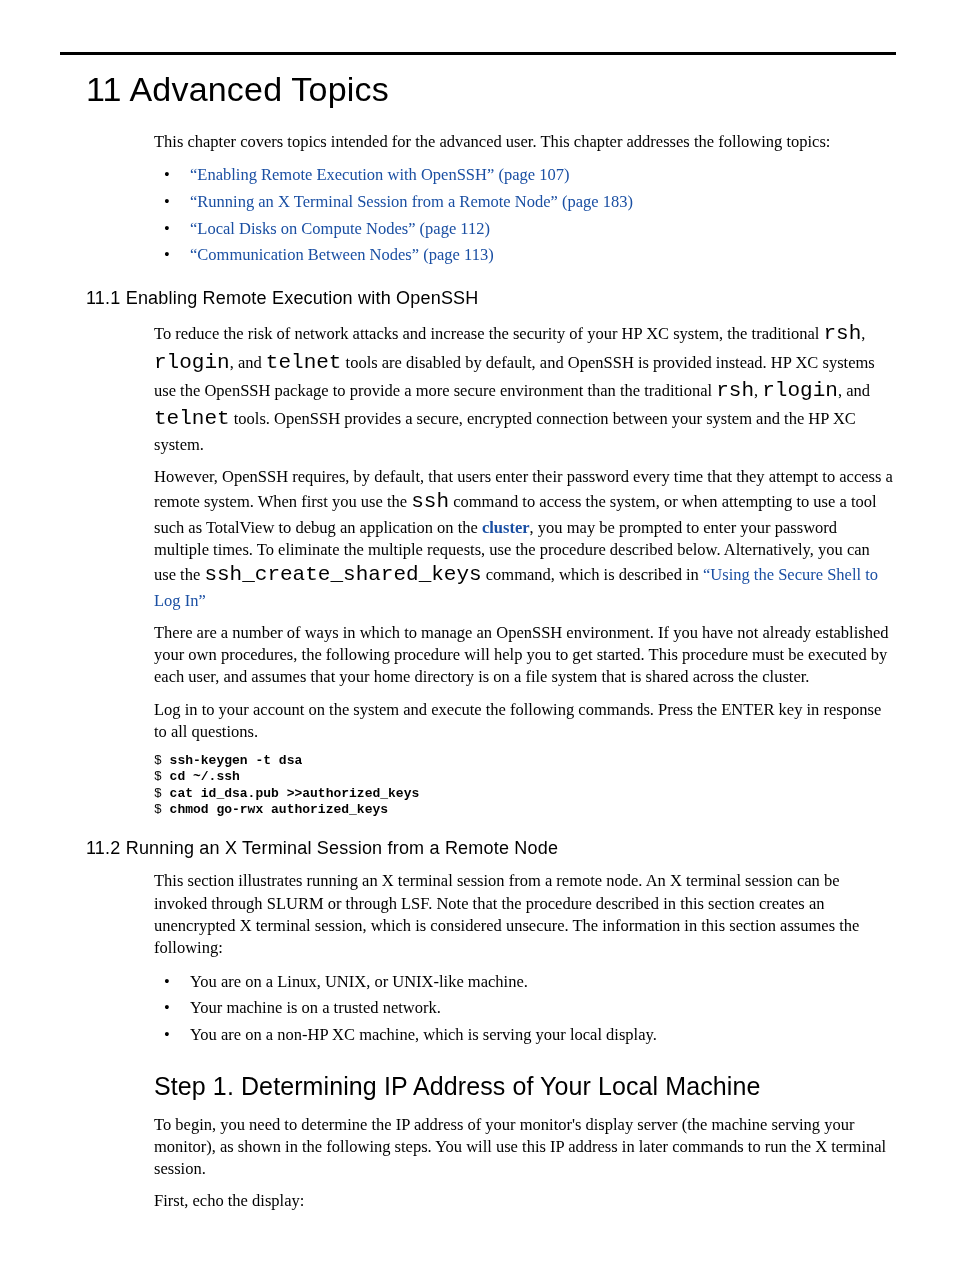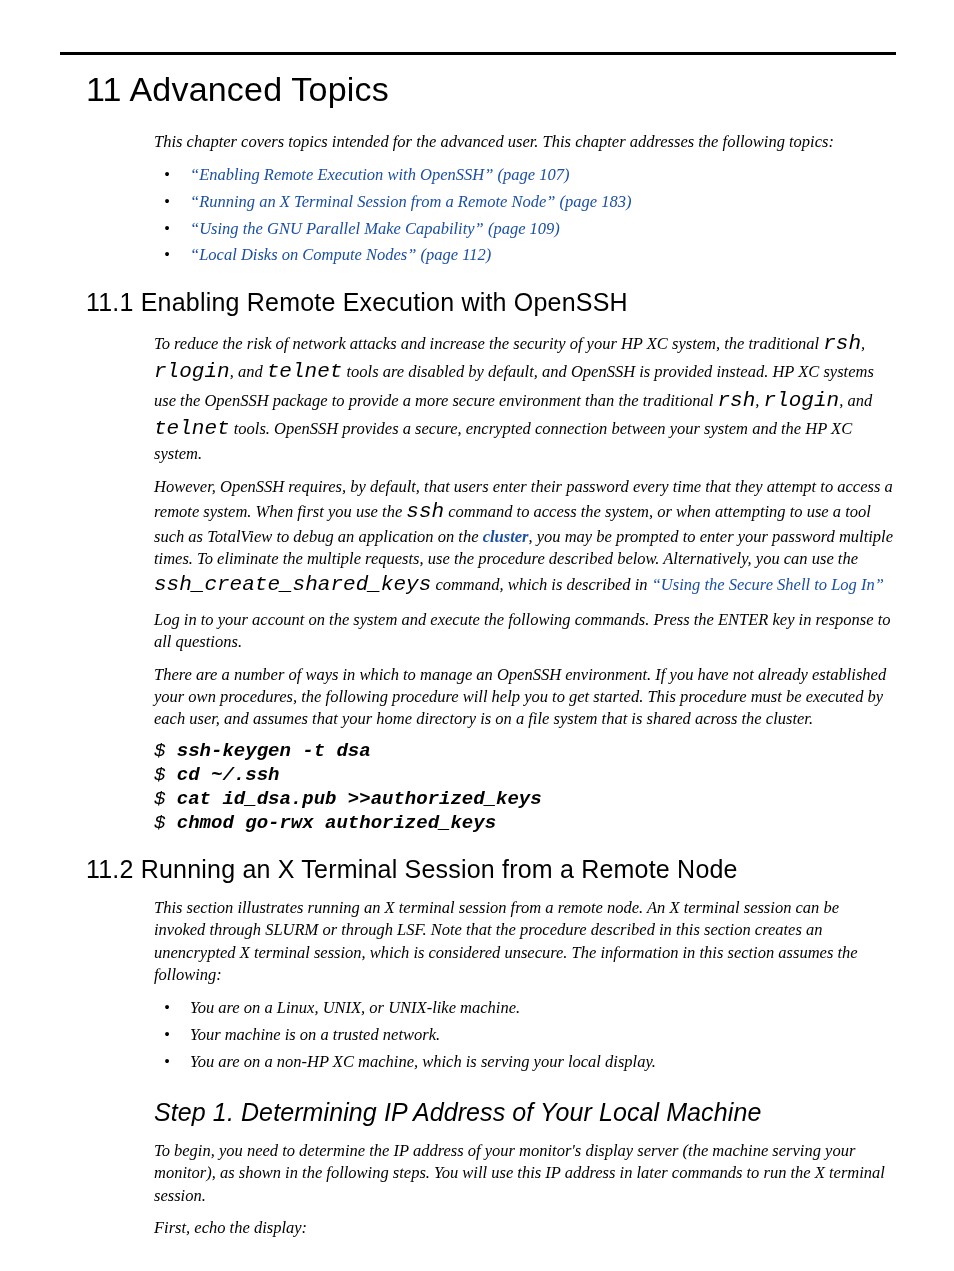--- a/index.html
+++ b/index.html
@@ -26,35 +26,34 @@
   h1.chapter {
     font-family: Futura, "Century Gothic", "Trebuchet MS", Arial, sans-serif;
     font-weight: 300;
     font-size: 34px;
     margin: 0 0 18px 26px;
     letter-spacing: 0.2px;
   }
   h2.section {
     font-family: Futura, "Century Gothic", "Trebuchet MS", Arial, sans-serif;
     font-weight: 300;
-    font-size: 25px;
+    font-size: 18px;
     margin: 18px 0 10px 26px;
     letter-spacing: 0.2px;
   }
   h3.step {
     font-family: Futura, "Century Gothic", "Trebuchet MS", Arial, sans-serif;
     font-weight: 300;
     font-size: 25px;
     margin: 22px 0 10px 0;
     letter-spacing: 0.1px;
   }
   .body-block {
     margin-left: 94px;
     margin-right: 2px;
-    font-style: italic;
   }
   p {
     margin: 0 0 10px 0;
     text-align: left;
   }
   ul.toc, ul.bullets {
     list-style: none;
     padding: 0;
     margin: 4px 0 14px 0;
   }
@@ -74,55 +73,55 @@
     color: #1a4fa3;
     text-decoration: none;
     text-align: right;
   }
   .mono {
     font-family: "Courier New", Courier, monospace;
     font-size: 21px;
   }
   pre.code {
     font-family: "Courier New", Courier, monospace;
-    font-size: 19px;
+    font-size: 13px;
     line-height: 1.25;
     margin: 10px 0 14px 0;
     white-space: pre;
   }
   pre.code .b { font-weight: bold; }
 </style>
 </head>
 <body>
 
 <div class="page">
   <div class="rule"></div>
 
   <h1 class="chapter">11 Advanced Topics</h1>
 
   <div class="body-block">
     <p>This chapter covers topics intended for the advanced user. This chapter addresses the following topics:</p>
     <ul class="toc">
       <li><a class="link">“Enabling Remote Execution with OpenSSH” (page 107)</a></li>
       <li><a class="link">“Running an X Terminal Session from a Remote Node” (page 183)</a></li>
-      <li><a class="link">“Using the GNU Parallel Make Capability” (page 109)</a></li>
       <li><a class="link">“Local Disks on Compute Nodes” (page 112)</a></li>
+      <li><a class="link">“Communication Between Nodes” (page 113)</a></li>
     </ul>
   </div>
 
   <h2 class="section">11.1 Enabling Remote Execution with OpenSSH</h2>
 
   <div class="body-block">
     <p><span>To reduce the risk of network attacks and increase the security of your HP XC system, the traditional </span><span class="mono">rsh</span><span>, </span><span class="mono">rlogin</span><span>, and </span><span class="mono">telnet</span><span> tools are disabled by default, and OpenSSH is provided instead. HP XC systems use the OpenSSH package to provide a more secure environment than the traditional </span><span class="mono">rsh</span><span>, </span><span class="mono">rlogin</span><span>, and </span><span class="mono">telnet</span><span> tools. OpenSSH provides a secure, encrypted connection between your system and the HP XC system.</span></p>
 
     <p><span>However, OpenSSH requires, by default, that users enter their password every time that they attempt to access a remote system. When first you use the </span><span class="mono">ssh</span><span> command to access the system, or when attempting to use a tool such as TotalView to debug an application on the </span><a class="link"><b>cluster</b></a><span>, you may be prompted to enter your password multiple times. To eliminate the multiple requests, use the procedure described below. Alternatively, you can use the </span><span class="mono">ssh_create_shared_keys</span><span> command, which is described in </span><a class="link">“Using the Secure Shell to Log In”</a></p>
 
+    <p>There are a number of ways in which to manage an OpenSSH environment. If you have not already established your own procedures, the following procedure will help you to get started. This procedure must be executed by each user, and assumes that your home directory is on a file system that is shared across the cluster.</p>
+
     <p>Log in to your account on the system and execute the following commands. Press the ENTER key in response to all questions.</p>
-
-    <p>There are a number of ways in which to manage an OpenSSH environment. If you have not already established your own procedures, the following procedure will help you to get started. This procedure must be executed by each user, and assumes that your home directory is on a file system that is shared across the cluster.</p>
 
     <pre class="code"><span>$ </span><span class="b">ssh-keygen -t dsa</span>
 <span>$ </span><span class="b">cd ~/.ssh</span>
 <span>$ </span><span class="b">cat id_dsa.pub &gt;&gt;authorized_keys</span>
 <span>$ </span><span class="b">chmod go-rwx authorized_keys</span></pre>
   </div>
 
   <h2 class="section">11.2 Running an X Terminal Session from a Remote Node</h2>
 
   <div class="body-block">

